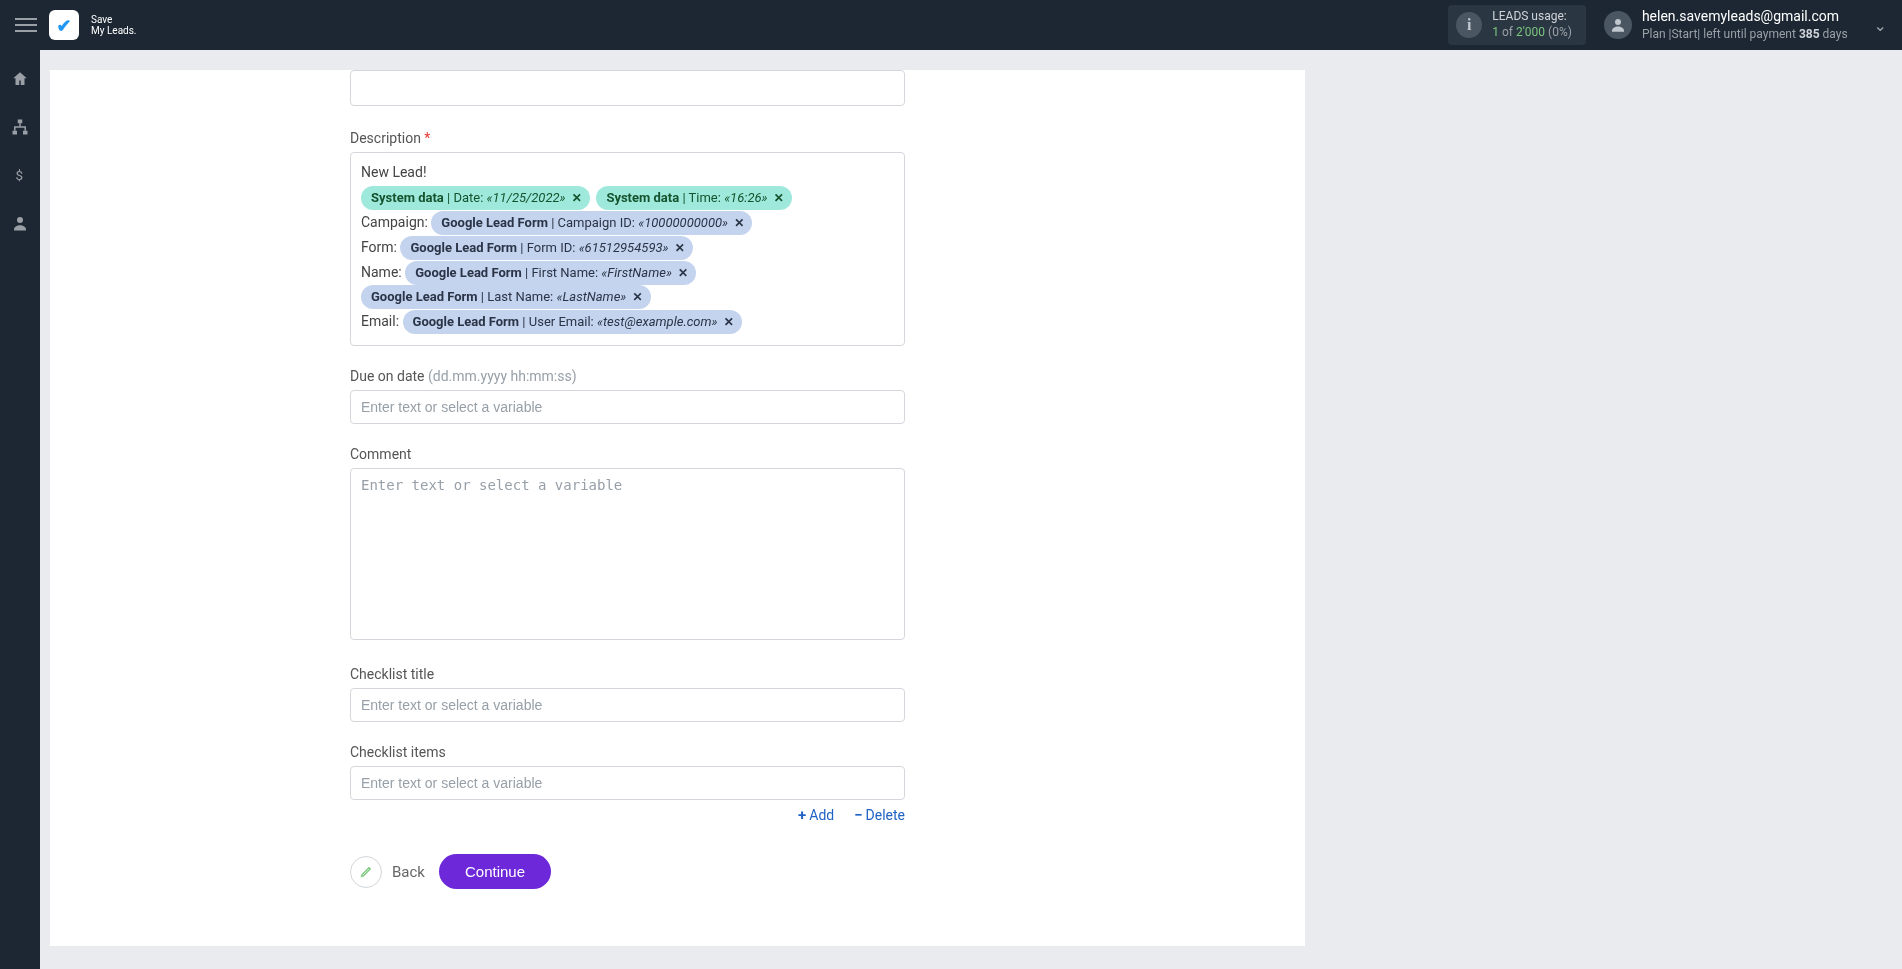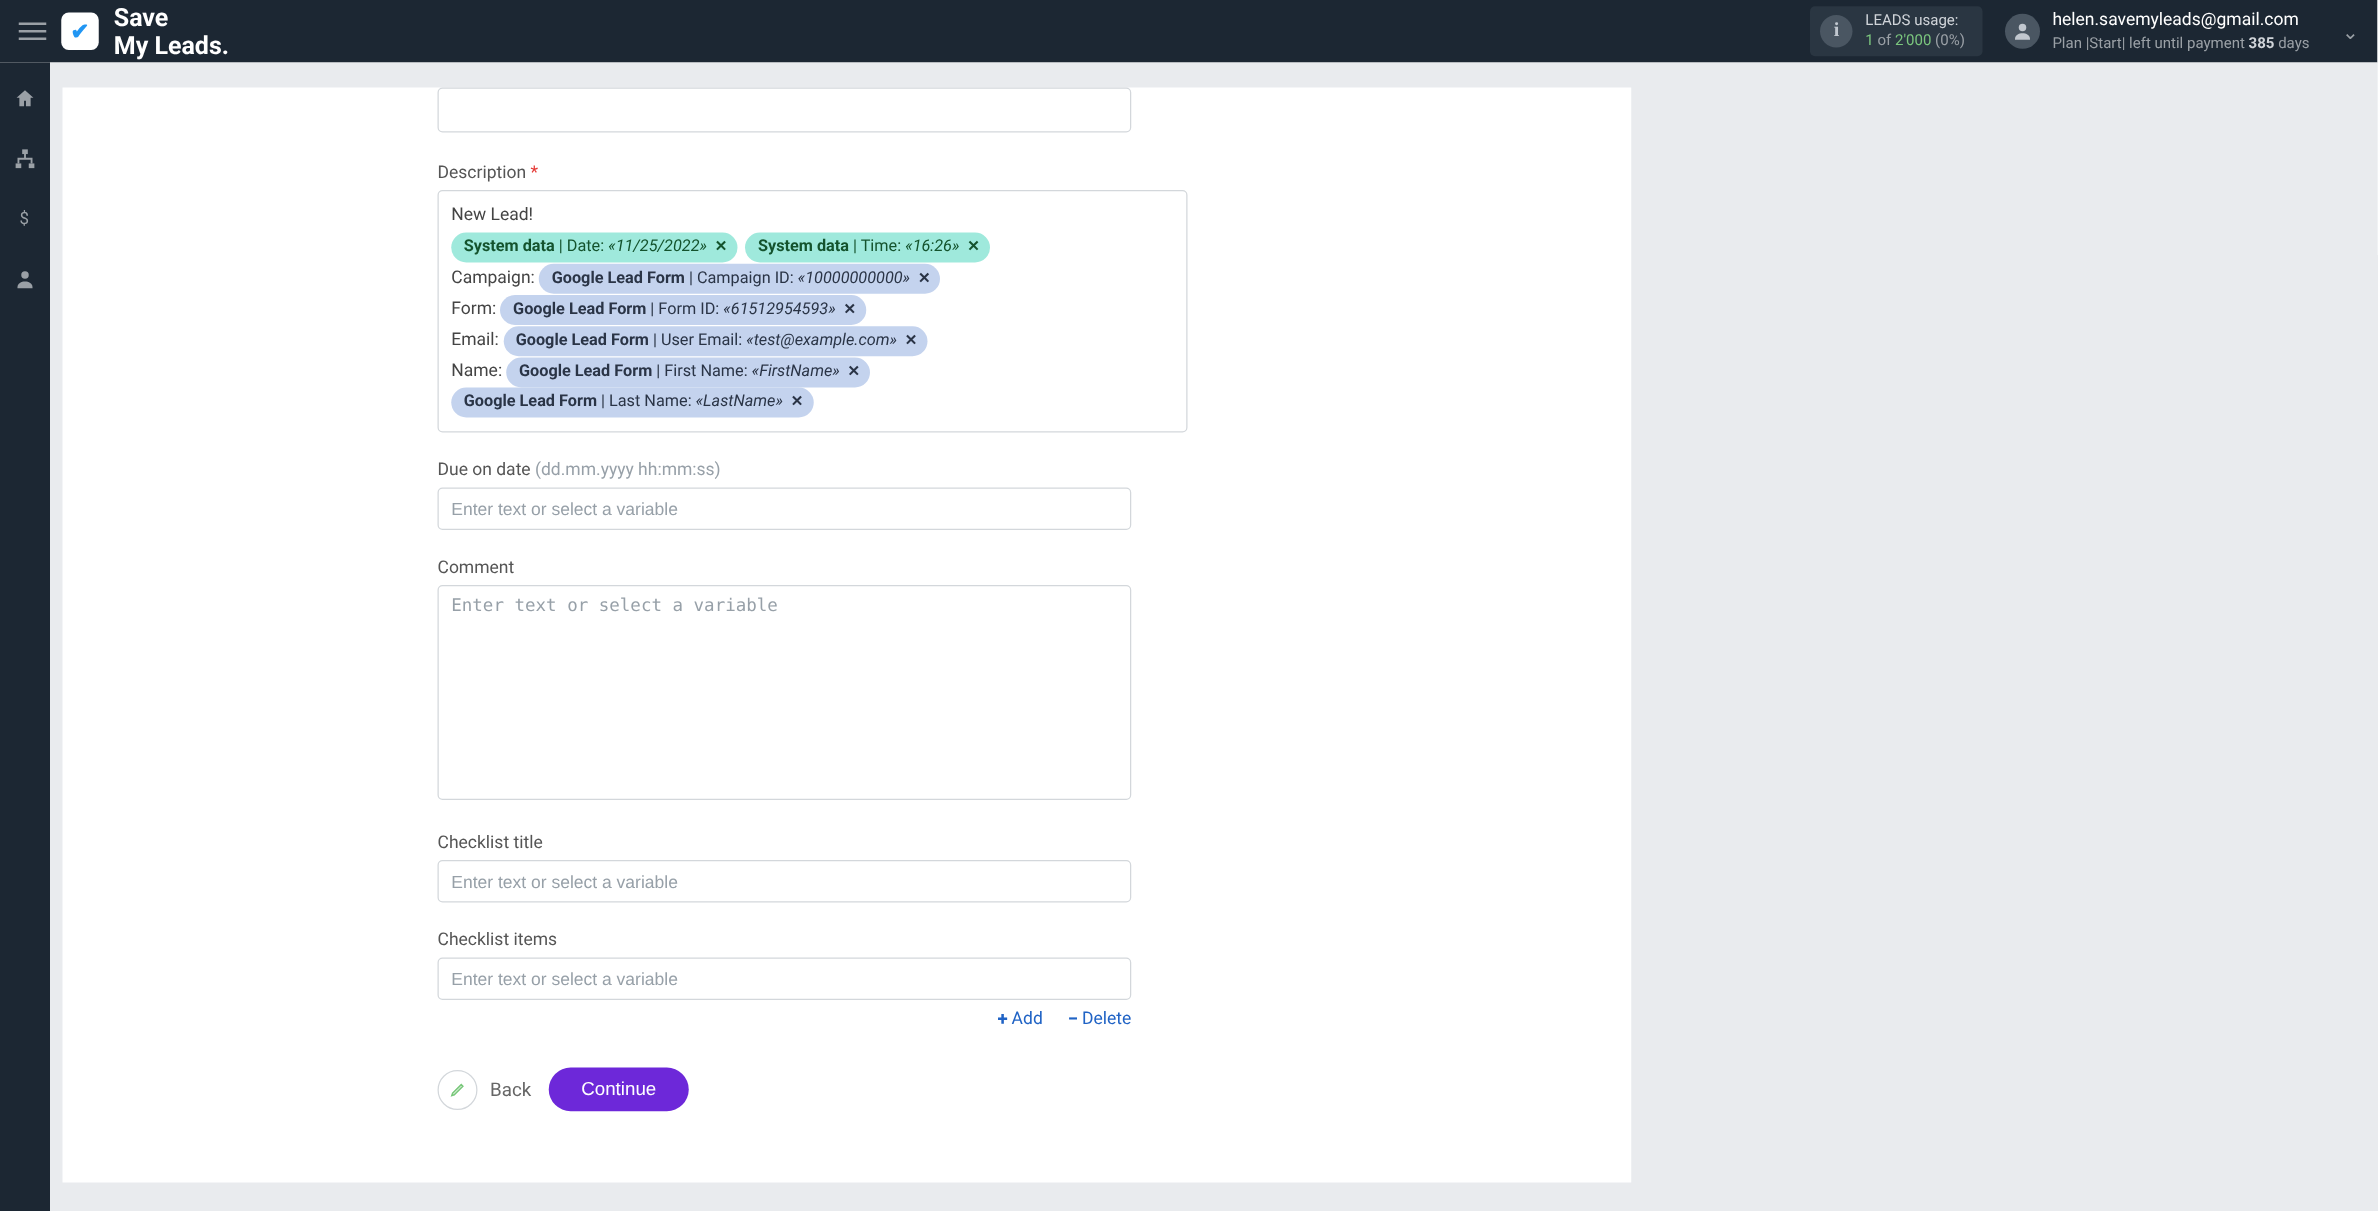--- a/index.html
+++ b/index.html
@@ -23,21 +23,21 @@
   }
   .header-left { display: flex; align-items: center; gap: 12px; }
   .hamburger {
     width: 22px; height: 22px; display:flex; flex-direction:column; justify-content:center; gap:4px; cursor:pointer;
   }
   .hamburger span{height:2px;background:#9aa0a6;width:100%;}
   .logo-icon {
     width: 30px; height:30px; background:#fff; border-radius:6px; display:flex; align-items:center; justify-content:center;
   }
   .logo-check { color:#2196f3; font-size:18px; font-weight:bold; }
-  .logo-text { font-size:20px; font-weight:700; line-height:1.1; }
+  .logo-text { font-size:10px; font-weight:400; line-height:1.1; }
   .header-right { display:flex; align-items:center; gap:18px; }
   .usage-block {
     background:#2a3642; border-radius:4px; padding:4px 14px 4px 8px; display:flex; align-items:center; gap:10px;
   }
   .usage-icon {
     width:26px;height:26px;border-radius:50%;background:#4a5662;display:flex;align-items:center;justify-content:center;color:#c1c7cf;font-weight:bold;font-family:serif;
   }
   .usage-text { font-size:12px; line-height:1.3; color:#d0d4d9; }
   .usage-text .green{color:#7bc67e;}
   .usage-text .muted{color:#9aa0a6;}
@@ -63,21 +63,21 @@
     width:1255px;background:#fff;margin-left:10px;padding:0 40px 57px 40px;
   }
   .form-section{max-width:555px;margin-left:260px;}
   .first-input{
     width:555px;height:36px;border:1px solid #d3d7db;border-radius:4px;margin-top:20px;margin-bottom:24px;
   }
   .label{font-size:14px;color:#555;margin-bottom:6px;margin-top:22px;}
   .label .req{color:#e53935;}
   .label .hint{color:#97a0a8;font-weight:400;}
   .description-box{
-    width:600px;border:1px solid #d3d7db;border-radius:4px;padding:8px 10px 10px 10px;font-size:14px;line-height:1.7;color:#444;position:relative;min-height:172px;
+    width:555px;border:1px solid #d3d7db;border-radius:4px;padding:8px 10px 10px 10px;font-size:14px;line-height:1.7;color:#444;position:relative;min-height:172px;
     overflow-y:auto;
   }
   .tag{display:inline-block;border-radius:12px;padding:1px 8px 1px 10px;font-size:13px;margin-right:3px;vertical-align:baseline;}
   .tag .bld{font-weight:700;}
   .tag .ital{font-style:italic;}
   .tag .x{font-weight:bold;cursor:pointer;margin-left:3px;font-size:12px;}
   .tag-teal{background:#9fe9dc;color:#14532d;}
   .tag-blue{background:#c4d3ee;color:#2a3446;}
   .plain-text{color:#444;}
   .input-field{
@@ -205,33 +205,33 @@
         </div>
 
         <div class="desc-line">
           <span class="plain-text">Form:</span>
           <span class="tag tag-blue">
             <span class="bld">Google Lead Form</span> | <span>Form ID:</span> <span class="ital">«61512954593»</span> <span class="x">✕</span>
           </span>
         </div>
 
         <div class="desc-line">
+          <span class="plain-text">Name:</span>
+          <span class="tag tag-blue">
+            <span class="bld">Google Lead Form</span> | <span>First Name:</span> <span class="ital">«FirstName»</span> <span class="x">✕</span>
+          </span>
+          <span class="tag tag-blue">
+            <span class="bld">Google Lead Form</span> | <span>Last Name:</span> <span class="ital">«LastName»</span> <span class="x">✕</span>
+          </span>
+        </div>
+
+        <div class="desc-line">
           <span class="plain-text">Email:</span>
           <span class="tag tag-blue">
             <span class="bld">Google Lead Form</span> | <span>User Email:</span> <span class="ital">«test@example.com»</span> <span class="x">✕</span>
-          </span>
-        </div>
-
-        <div class="desc-line">
-          <span class="plain-text">Name:</span>
-          <span class="tag tag-blue">
-            <span class="bld">Google Lead Form</span> | <span>First Name:</span> <span class="ital">«FirstName»</span> <span class="x">✕</span>
-          </span>
-          <span class="tag tag-blue">
-            <span class="bld">Google Lead Form</span> | <span>Last Name:</span> <span class="ital">«LastName»</span> <span class="x">✕</span>
           </span>
         </div>
       </div>
 
       <div class="label">
         <span>Due on date</span> <span class="hint">(dd.mm.yyyy hh:mm:ss)</span>
       </div>
       <input class="input-field" placeholder="Enter text or select a variable" style="">
 
       <div class="label">Comment</div>

